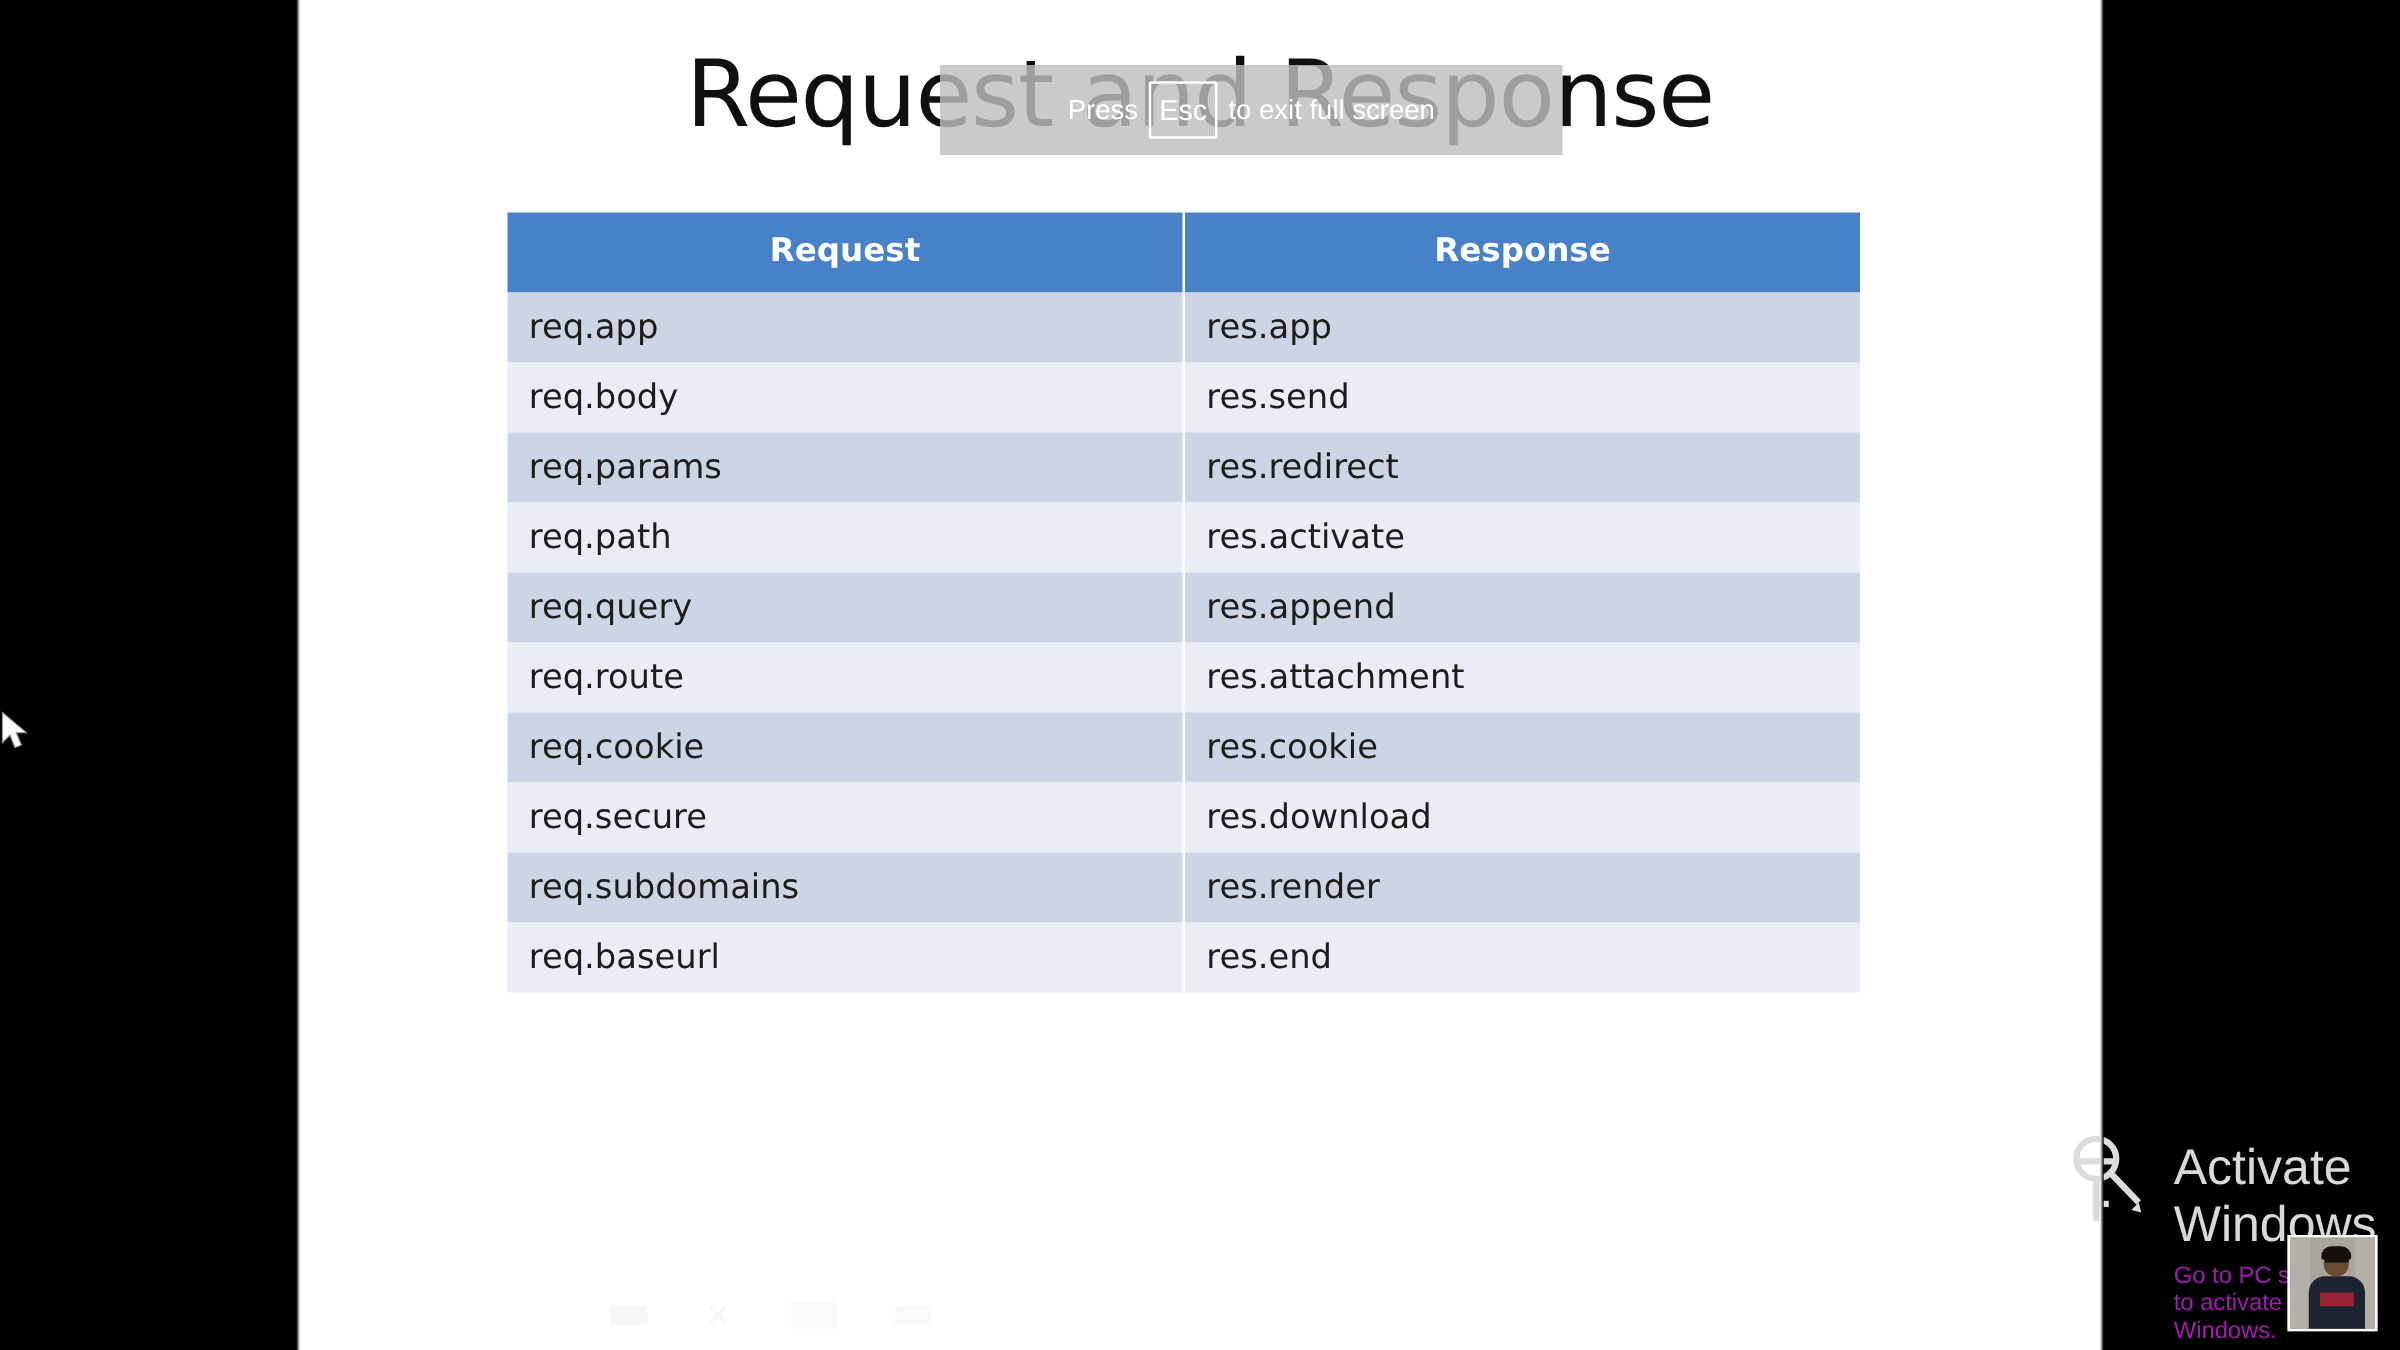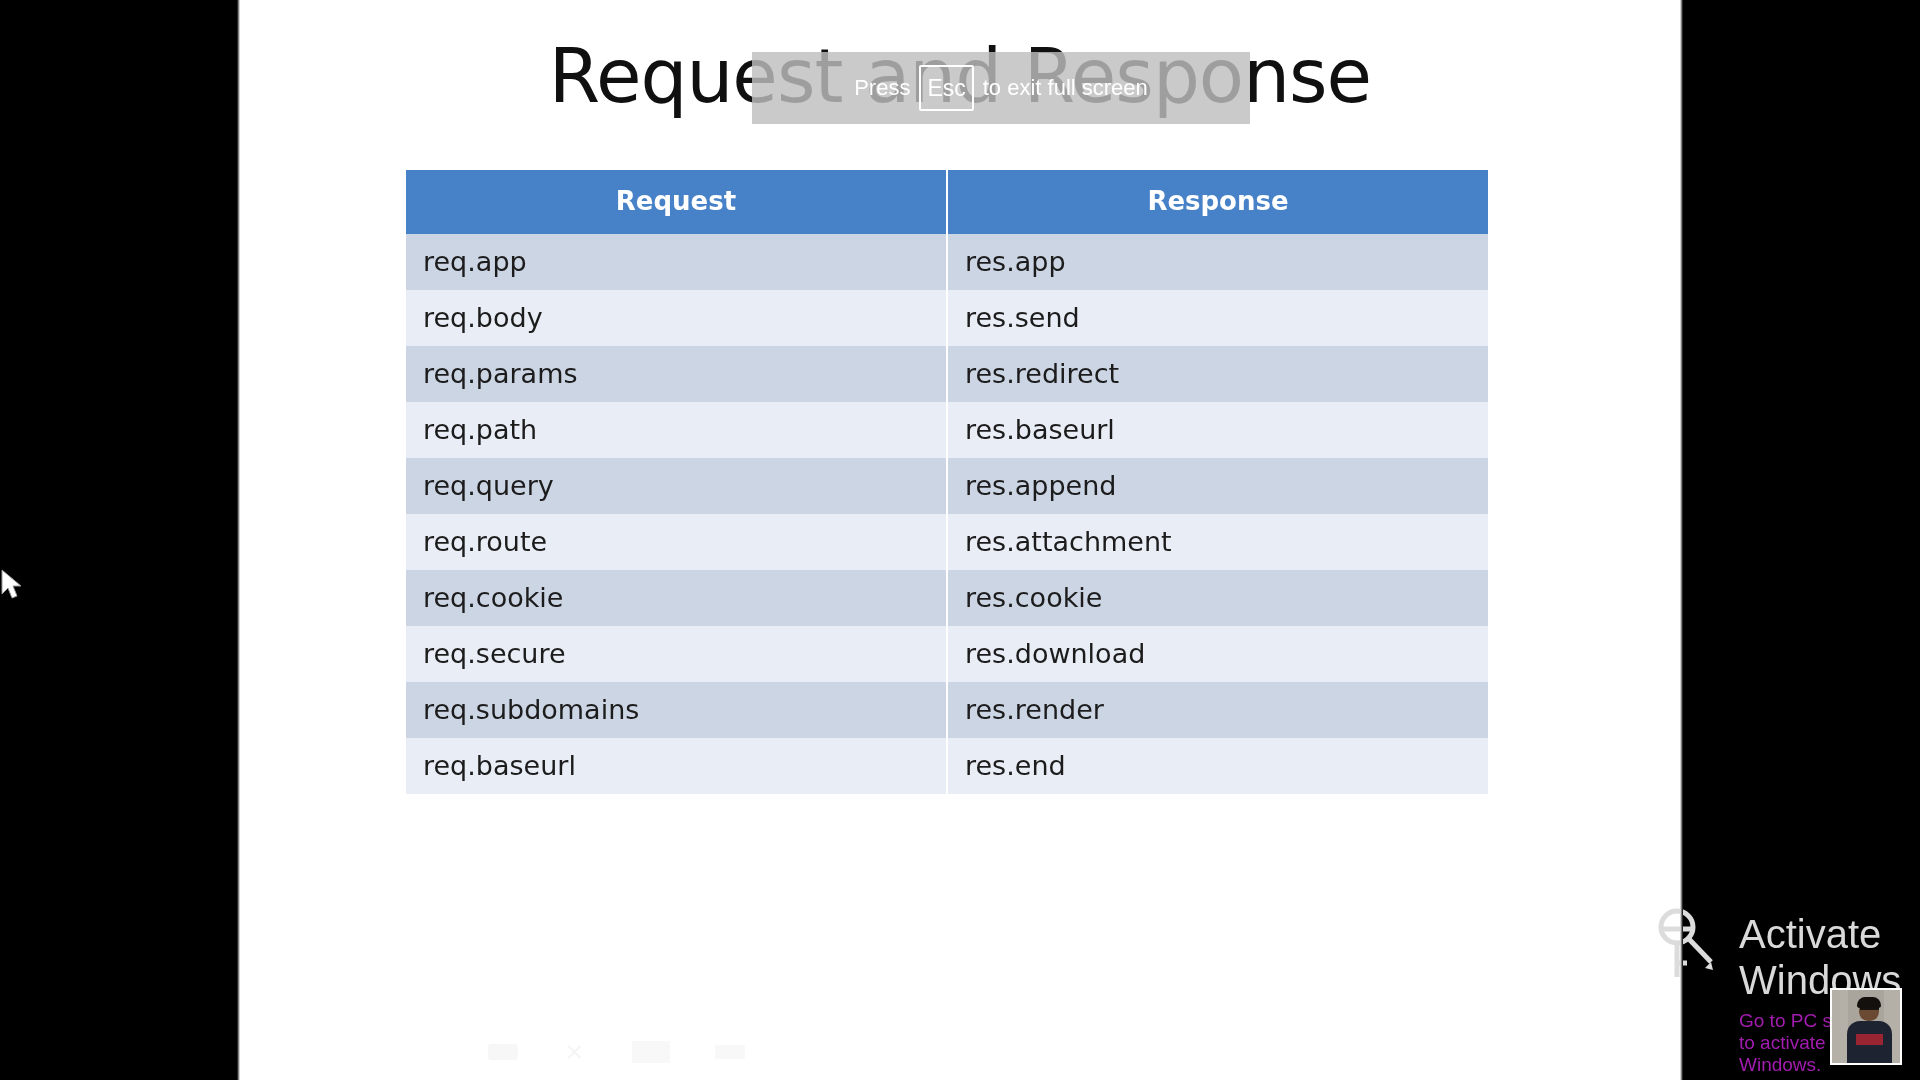--- a/index.html
+++ b/index.html
@@ -162,21 +162,21 @@
           <tr>
             <td>req.body</td>
             <td>res.send</td>
           </tr>
           <tr>
             <td>req.params</td>
             <td>res.redirect</td>
           </tr>
           <tr>
             <td>req.path</td>
-            <td>res.baseurl</td>
+            <td>res.activate</td>
           </tr>
           <tr>
             <td>req.query</td>
             <td>res.append</td>
           </tr>
           <tr>
             <td>req.route</td>
             <td>res.attachment</td>
           </tr>
           <tr>

